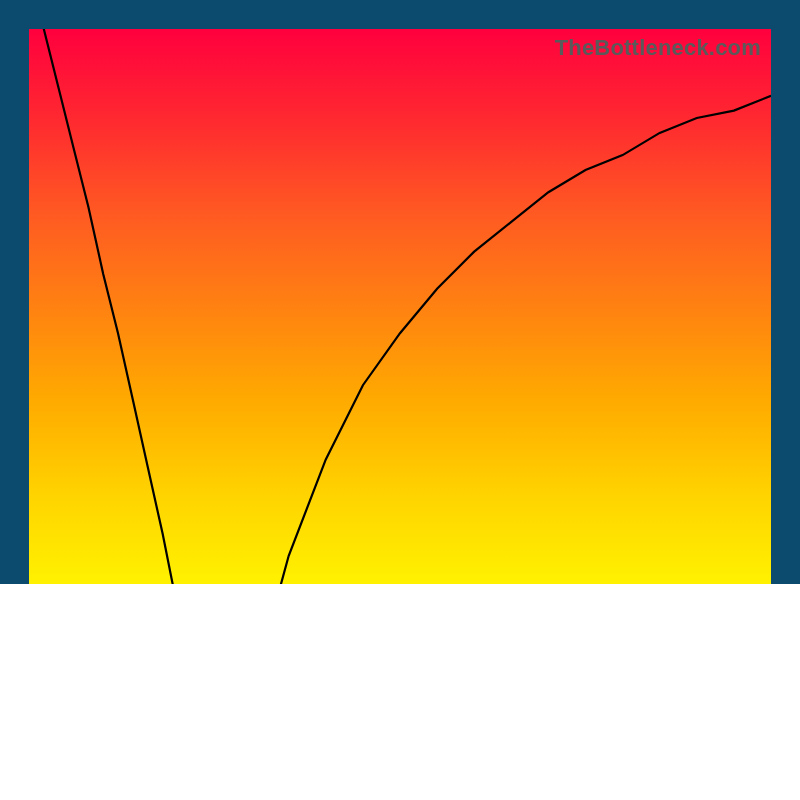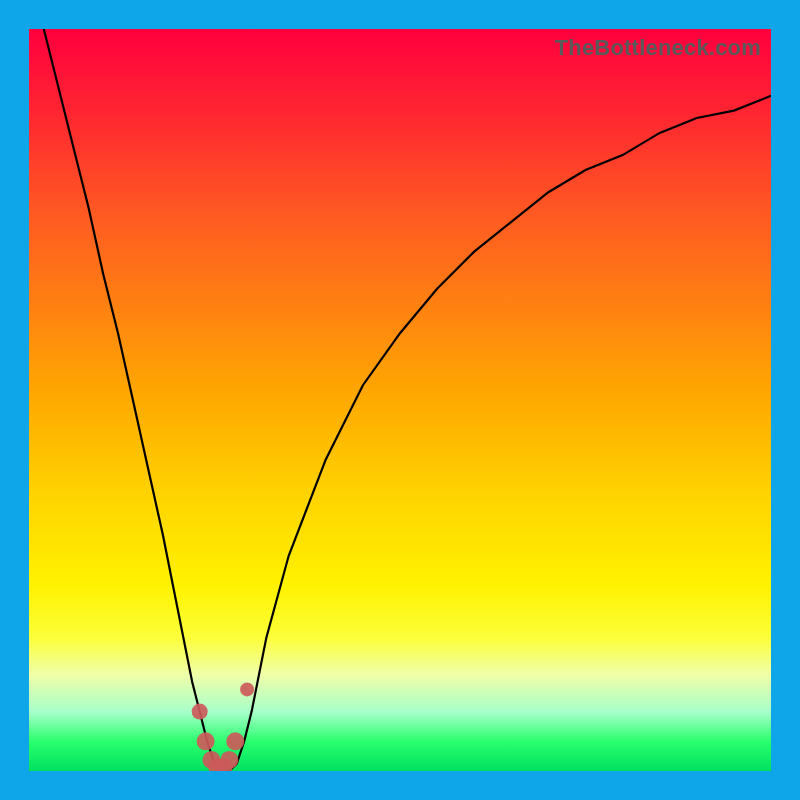--- a/index.html
+++ b/index.html
@@ -4,22 +4,22 @@
 <style>
   body {
     margin: 0;
     padding: 0;
     background: #fff;
     font-family: Arial, Helvetica, sans-serif;
   }
   .chart-container {
     position: relative;
     width: 800px;
-    height: 800px;
-    background: #0ea5e9;
+    height: 584px;
+    background: #0c4a6e;
   }
   .plot-area {
     position: absolute;
     left: 29px;
     top: 29px;
     width: 742px;
     height: 742px;
     background: linear-gradient(to bottom,
       #ff003e 0%,
       #ff2830 12%,

